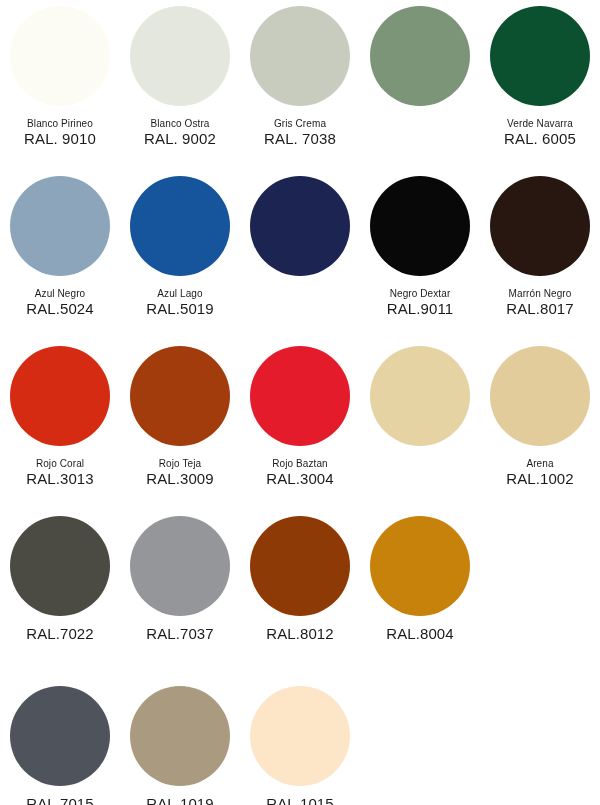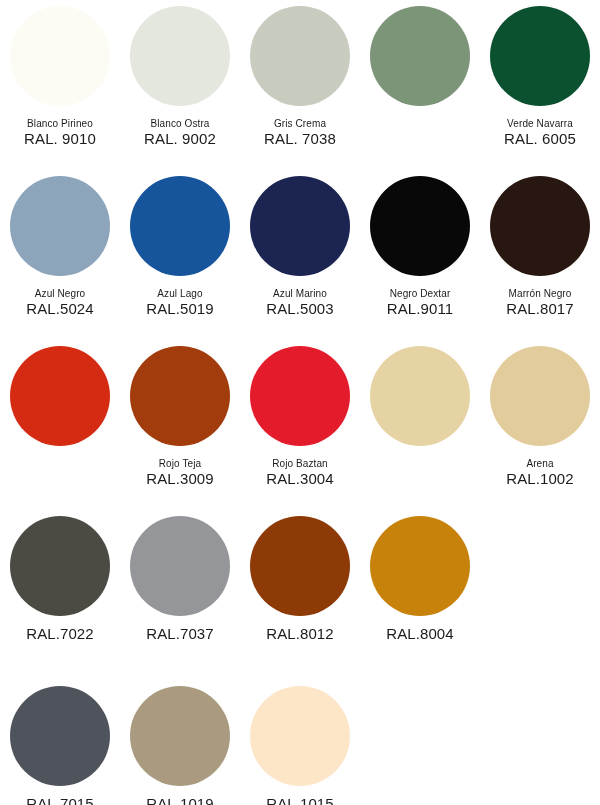--- a/index.html
+++ b/index.html
@@ -117,43 +117,43 @@
       </div>
       <div class="swatch-cell">
         <span class="swatch-disc" style="background: rgb(22, 84, 156);"></span>
         <div class="swatch-caption">
           <span class="swatch-name">Azul Lago</span>
           <span class="swatch-code">RAL.5019</span>
         </div>
       </div>
       <div class="swatch-cell">
         <span class="swatch-disc" style="background: rgb(28, 36, 81);"></span>
-        <div class="swatch-caption">
-          <span class="swatch-name">Azul Marino</span>
-          <span class="swatch-code">RAL.5003</span>
-        </div>
       </div>
       <div class="swatch-cell">
         <span class="swatch-disc" style="background: rgb(8, 8, 8);"></span>
         <div class="swatch-caption">
           <span class="swatch-name">Negro Dextar</span>
           <span class="swatch-code">RAL.9011</span>
         </div>
       </div>
       <div class="swatch-cell">
         <span class="swatch-disc" style="background: rgb(39, 23, 16);"></span>
         <div class="swatch-caption">
           <span class="swatch-name">Marrón Negro</span>
           <span class="swatch-code">RAL.8017</span>
         </div>
       </div>
     </div>
     <div class="swatch-row">
       <div class="swatch-cell">
         <span class="swatch-disc" style="background: rgb(213, 43, 18);"></span>
+        <div class="swatch-caption">
+          <span class="swatch-name">Rojo Coral</span>
+          <span class="swatch-code">RAL.3013</span>
+        </div>
       </div>
       <div class="swatch-cell">
         <span class="swatch-disc" style="background: rgb(162, 60, 12);"></span>
         <div class="swatch-caption">
           <span class="swatch-name">Rojo Teja</span>
           <span class="swatch-code">RAL.3009</span>
         </div>
       </div>
       <div class="swatch-cell">
         <span class="swatch-disc" style="background: rgb(228, 27, 43);"></span>

